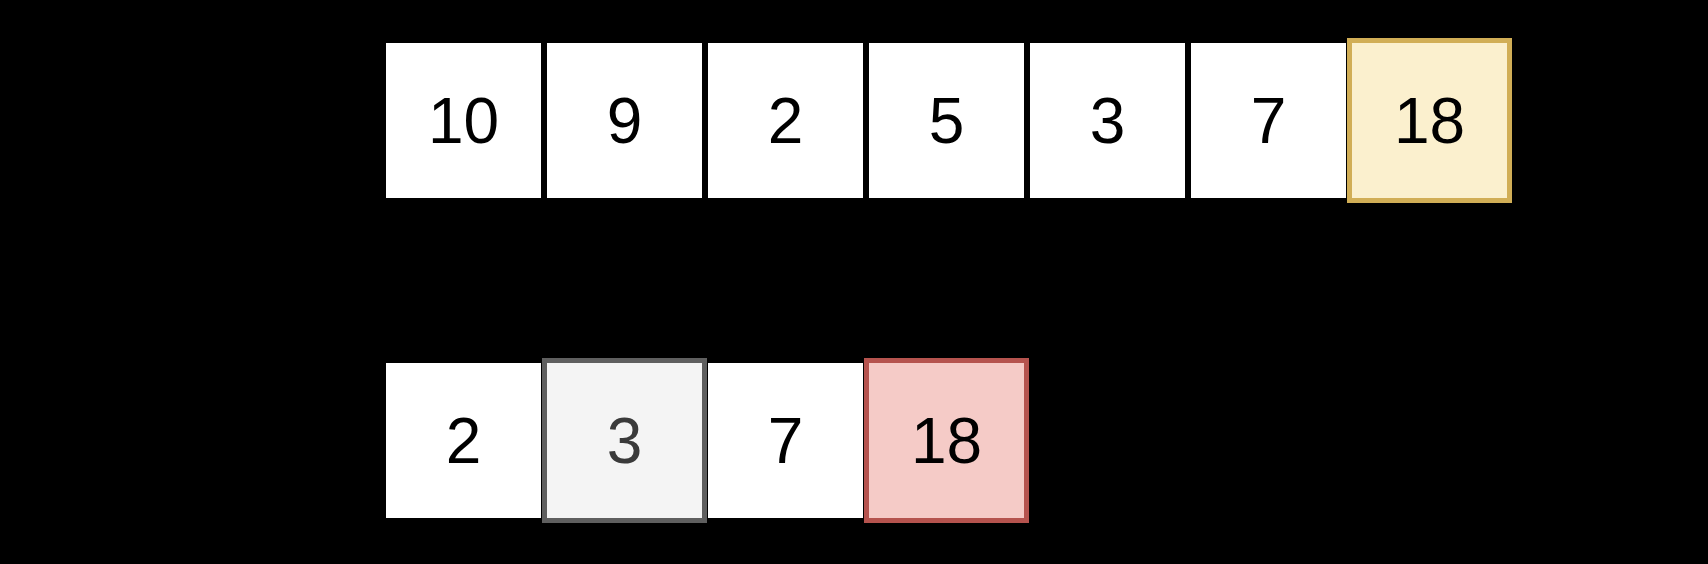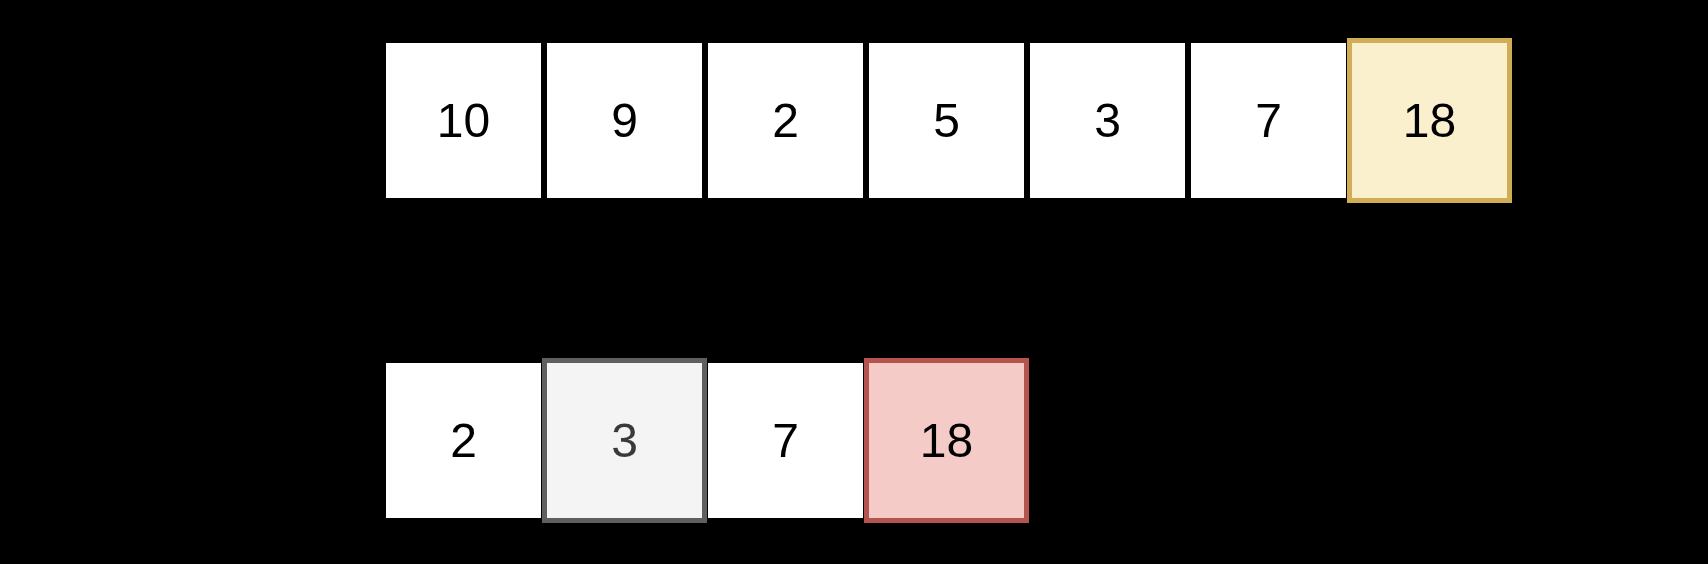--- a/index.html
+++ b/index.html
@@ -28,21 +28,21 @@
     width: 155px;
     height: 155px;
     margin-right: 6px;
     background: var(--cell-bg, #ffffff);
     color: var(--cell-text, #000000);
     display: flex;
     align-items: center;
     justify-content: center;
   }
   .cell .num {
-    font-size: 48px;
+    font-size: 64px;
     line-height: 1;
   }
   
   .cell.hl {
     width: 165px;
     height: 165px;
     margin: -5px 1px 0 -5px;
     border: 5px solid transparent;
   }
   .cell.hl:last-child { margin-right: 4px; }

